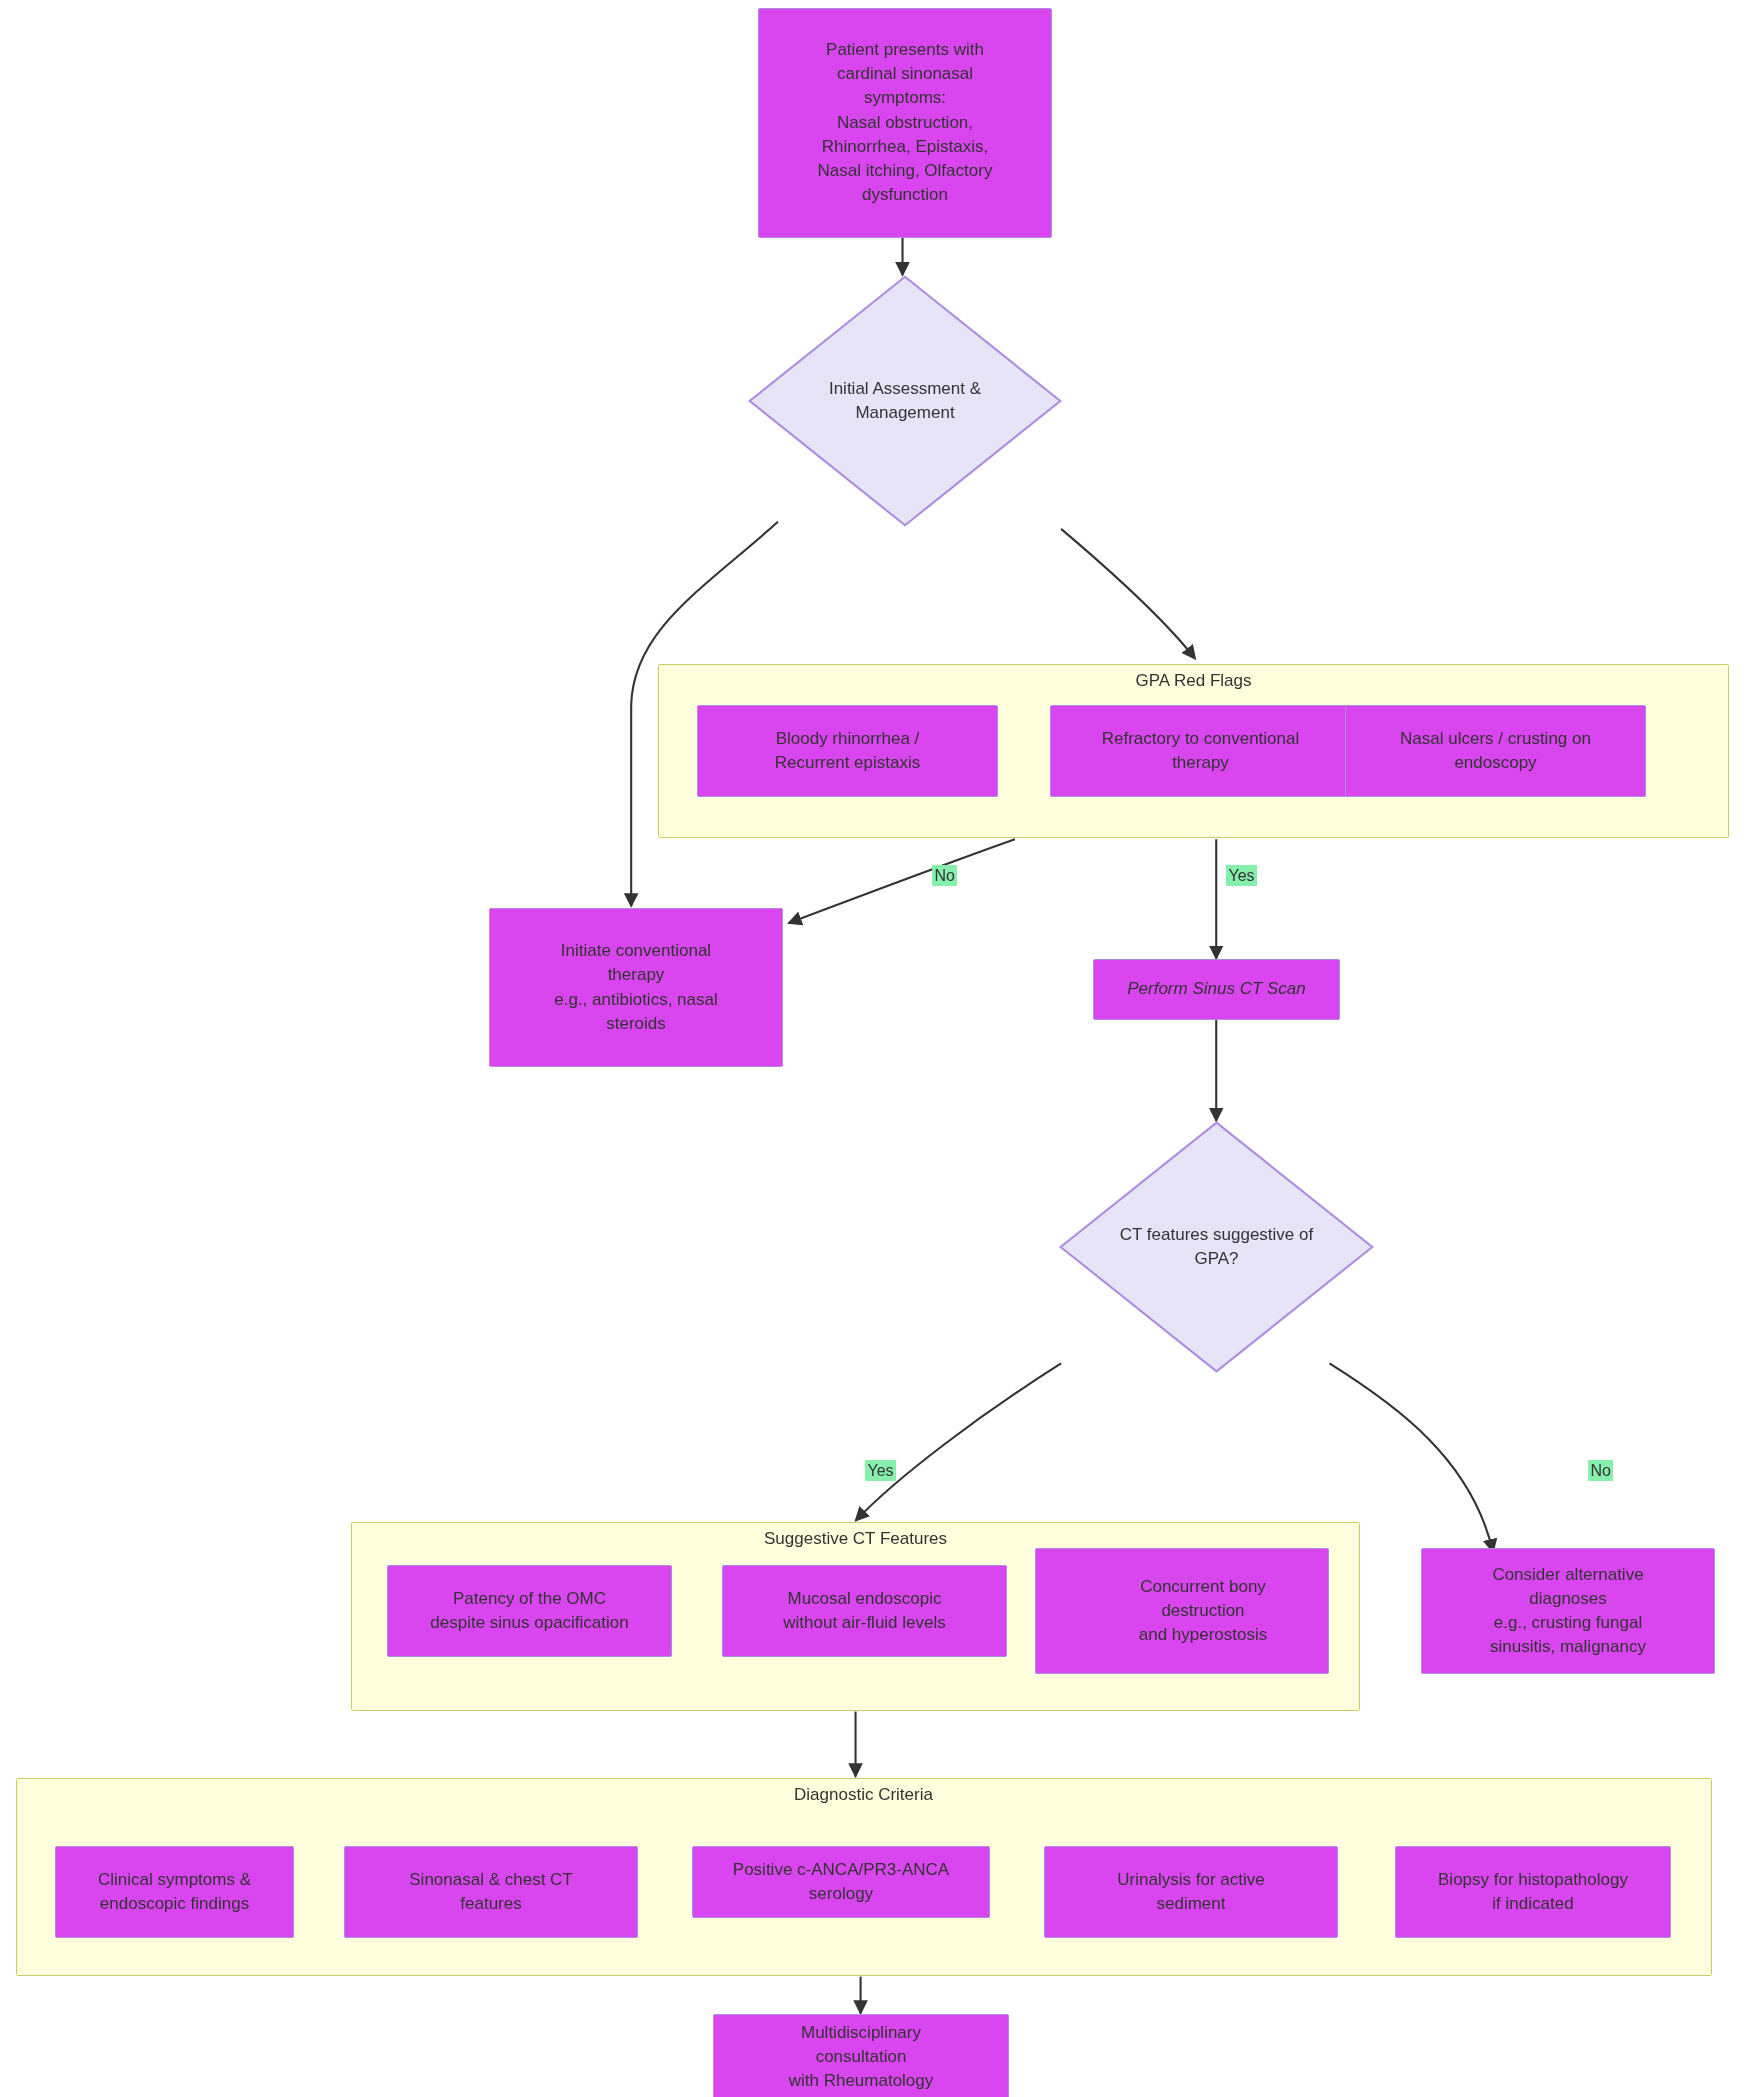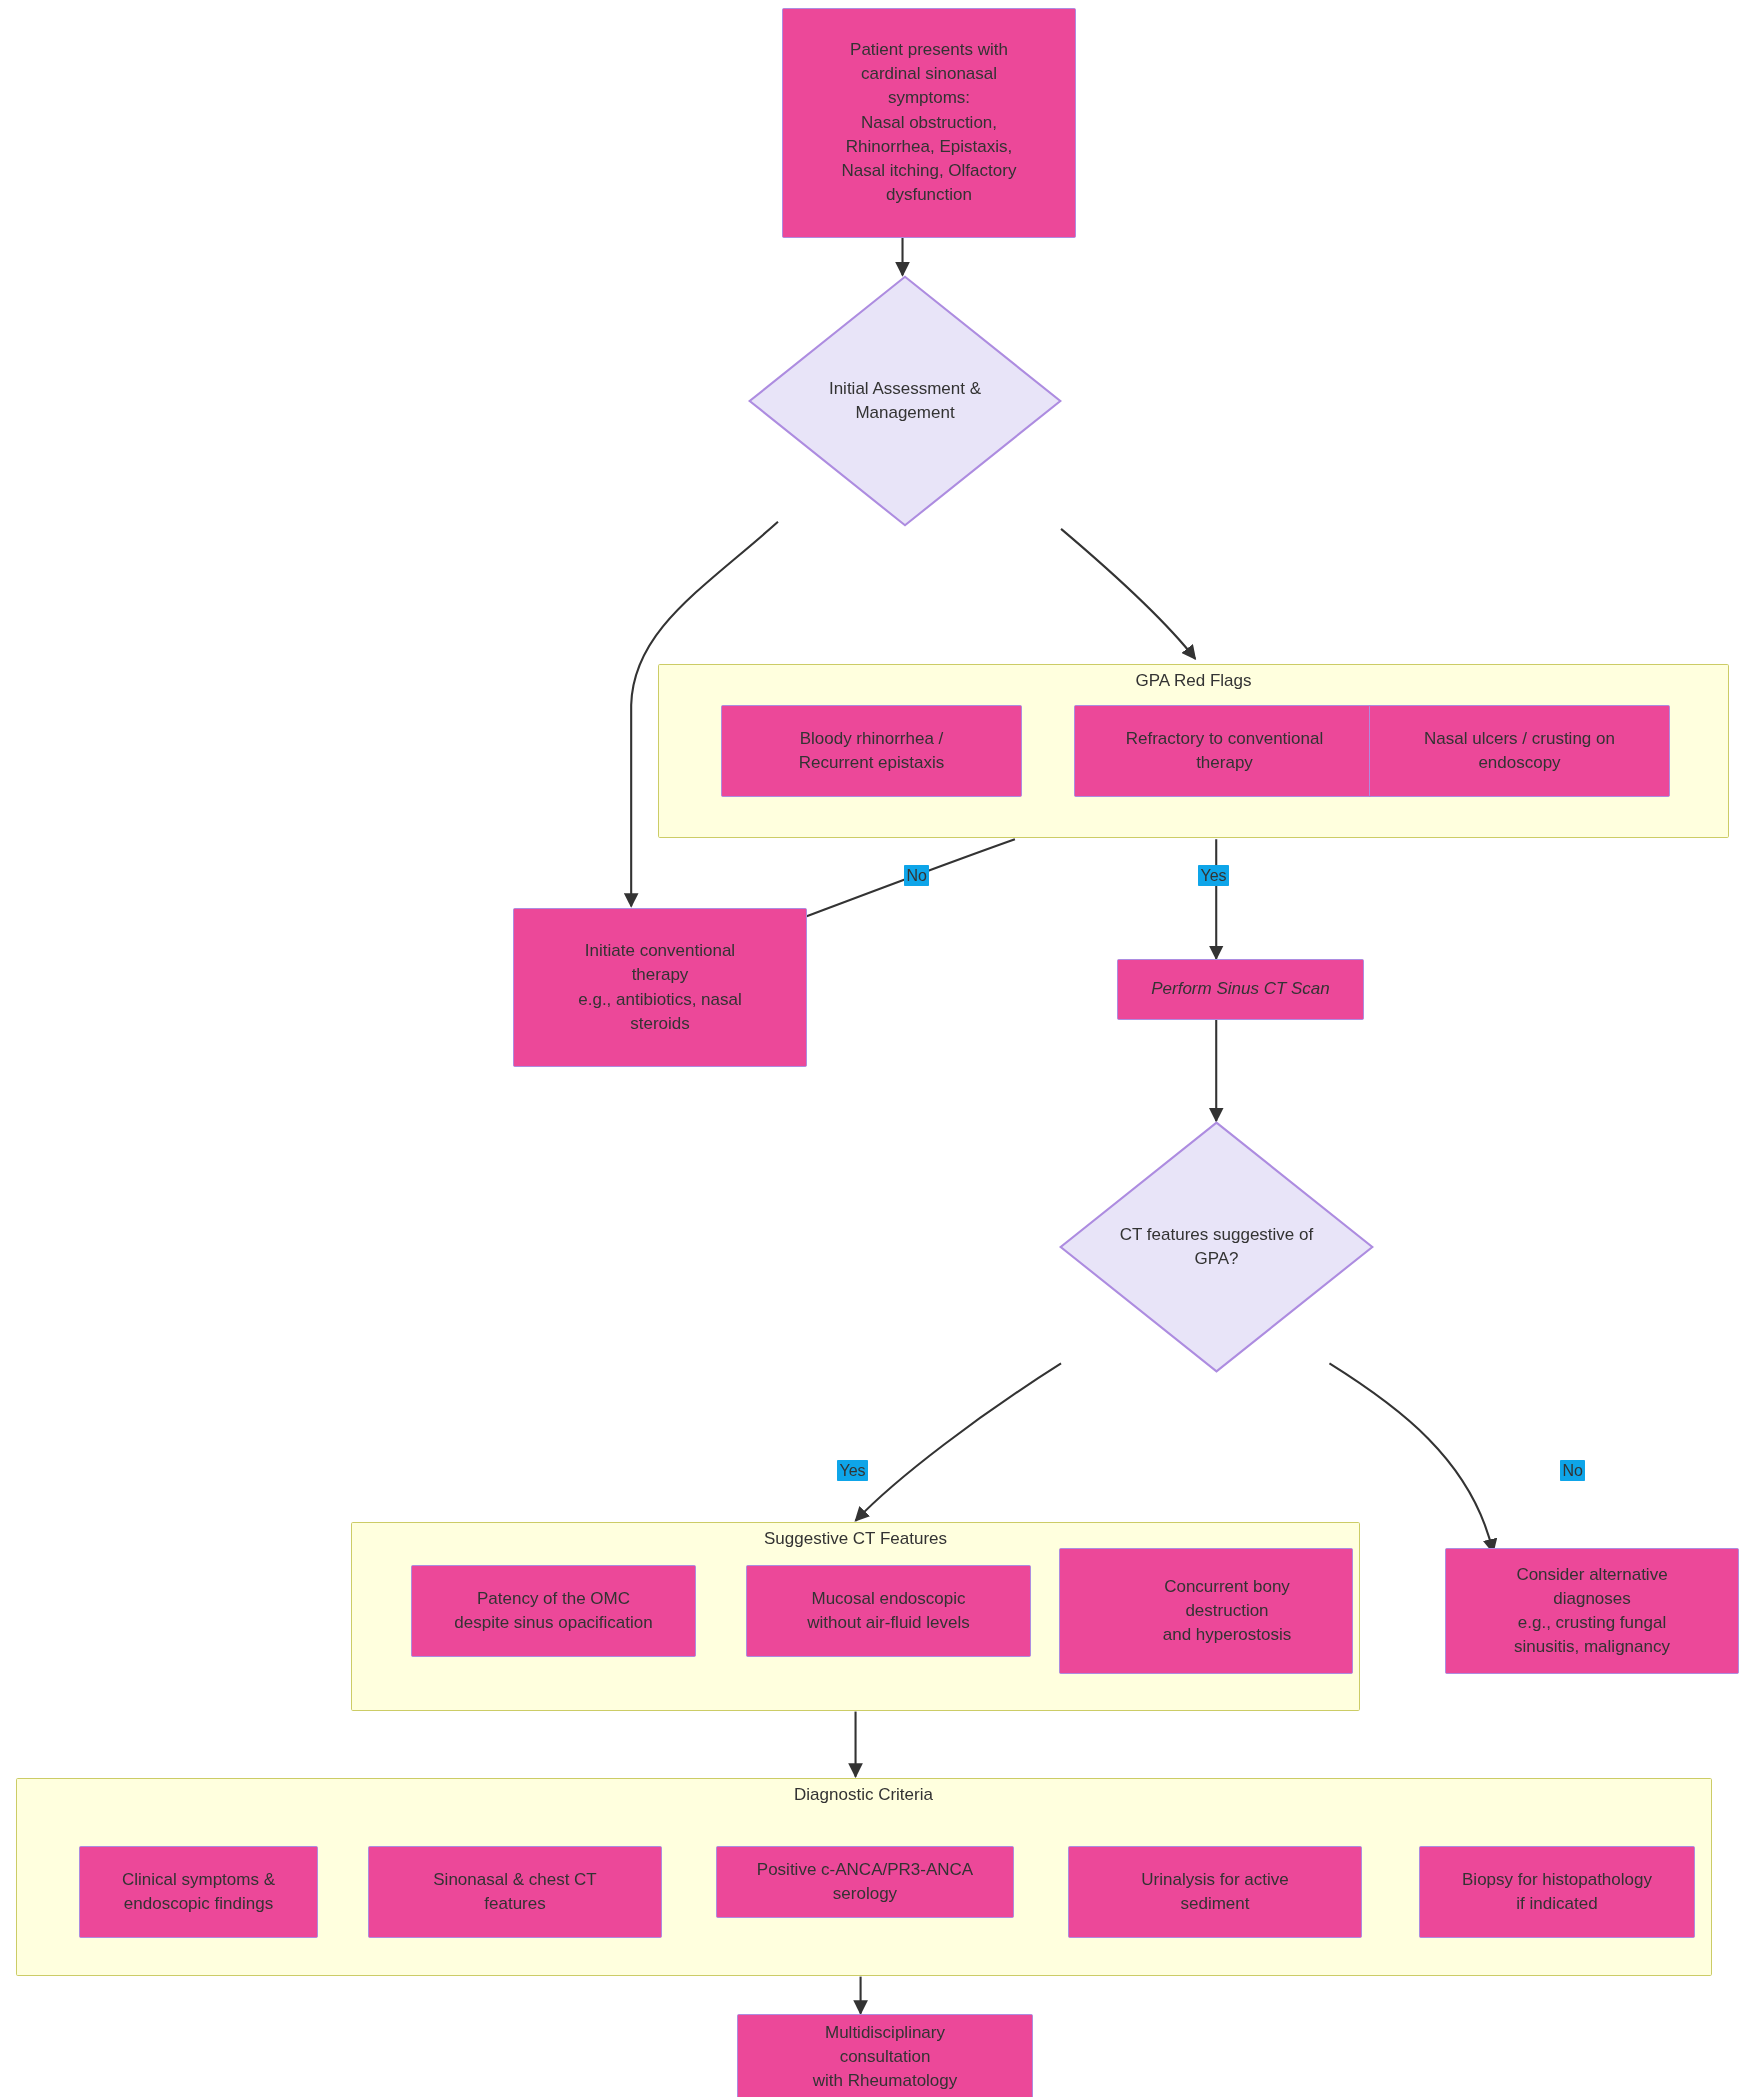--- a/index.html
+++ b/index.html
@@ -21,34 +21,33 @@
     position: absolute;
     left: 0;
     top: 0;
     width: 1748px;
     height: 2425px;
     pointer-events: none;
   }
   .node {
     position: absolute;
     box-sizing: border-box;
-    background: #ec4899;
+    background: #d946ef;
     border: 1.3px solid #ad8ce0;
     border-radius: 1.7px;
     color: #333333;
     display: flex;
     align-items: center;
     justify-content: center;
     text-align: center;
     font-size: 17px;
     line-height: 1.42;
     white-space: pre-line;
     padding: 2.5px 5px;
     z-index: 3;
-    margin-left: 24px;
   }
   .diamond-wrap {
     position: absolute;
     z-index: 3;
   }
   .diamond-wrap svg {
     position: absolute;
     left: 0;
     top: 0;
     overflow: visible;
@@ -83,28 +82,29 @@
     width: 100%;
     text-align: center;
     color: #333333;
     font-size: 17px;
     line-height: 1.2;
     z-index: 2;
     pointer-events: none;
   }
   .edge-label {
     position: absolute;
-    background: #0ea5e9;
+    background: #86efac;
     color: #333333;
     font-size: 16px;
     line-height: 1.2;
     padding: 0.8px 2.5px;
     border-radius: 0.8px;
     z-index: 4;
     white-space: nowrap;
+    margin-left: 28px;
   }
 </style>
 </head>
 <body>
 
 <div id="canvas">
 
   <svg id="edge-layer" viewBox="0 0 4168 5780" xmlns="http://www.w3.org/2000/svg">
     <defs>
       <marker id="arrow" viewBox="0 0 10 10" refX="9" refY="5" markerWidth="7" markerHeight="7" orient="auto-start-reverse">

